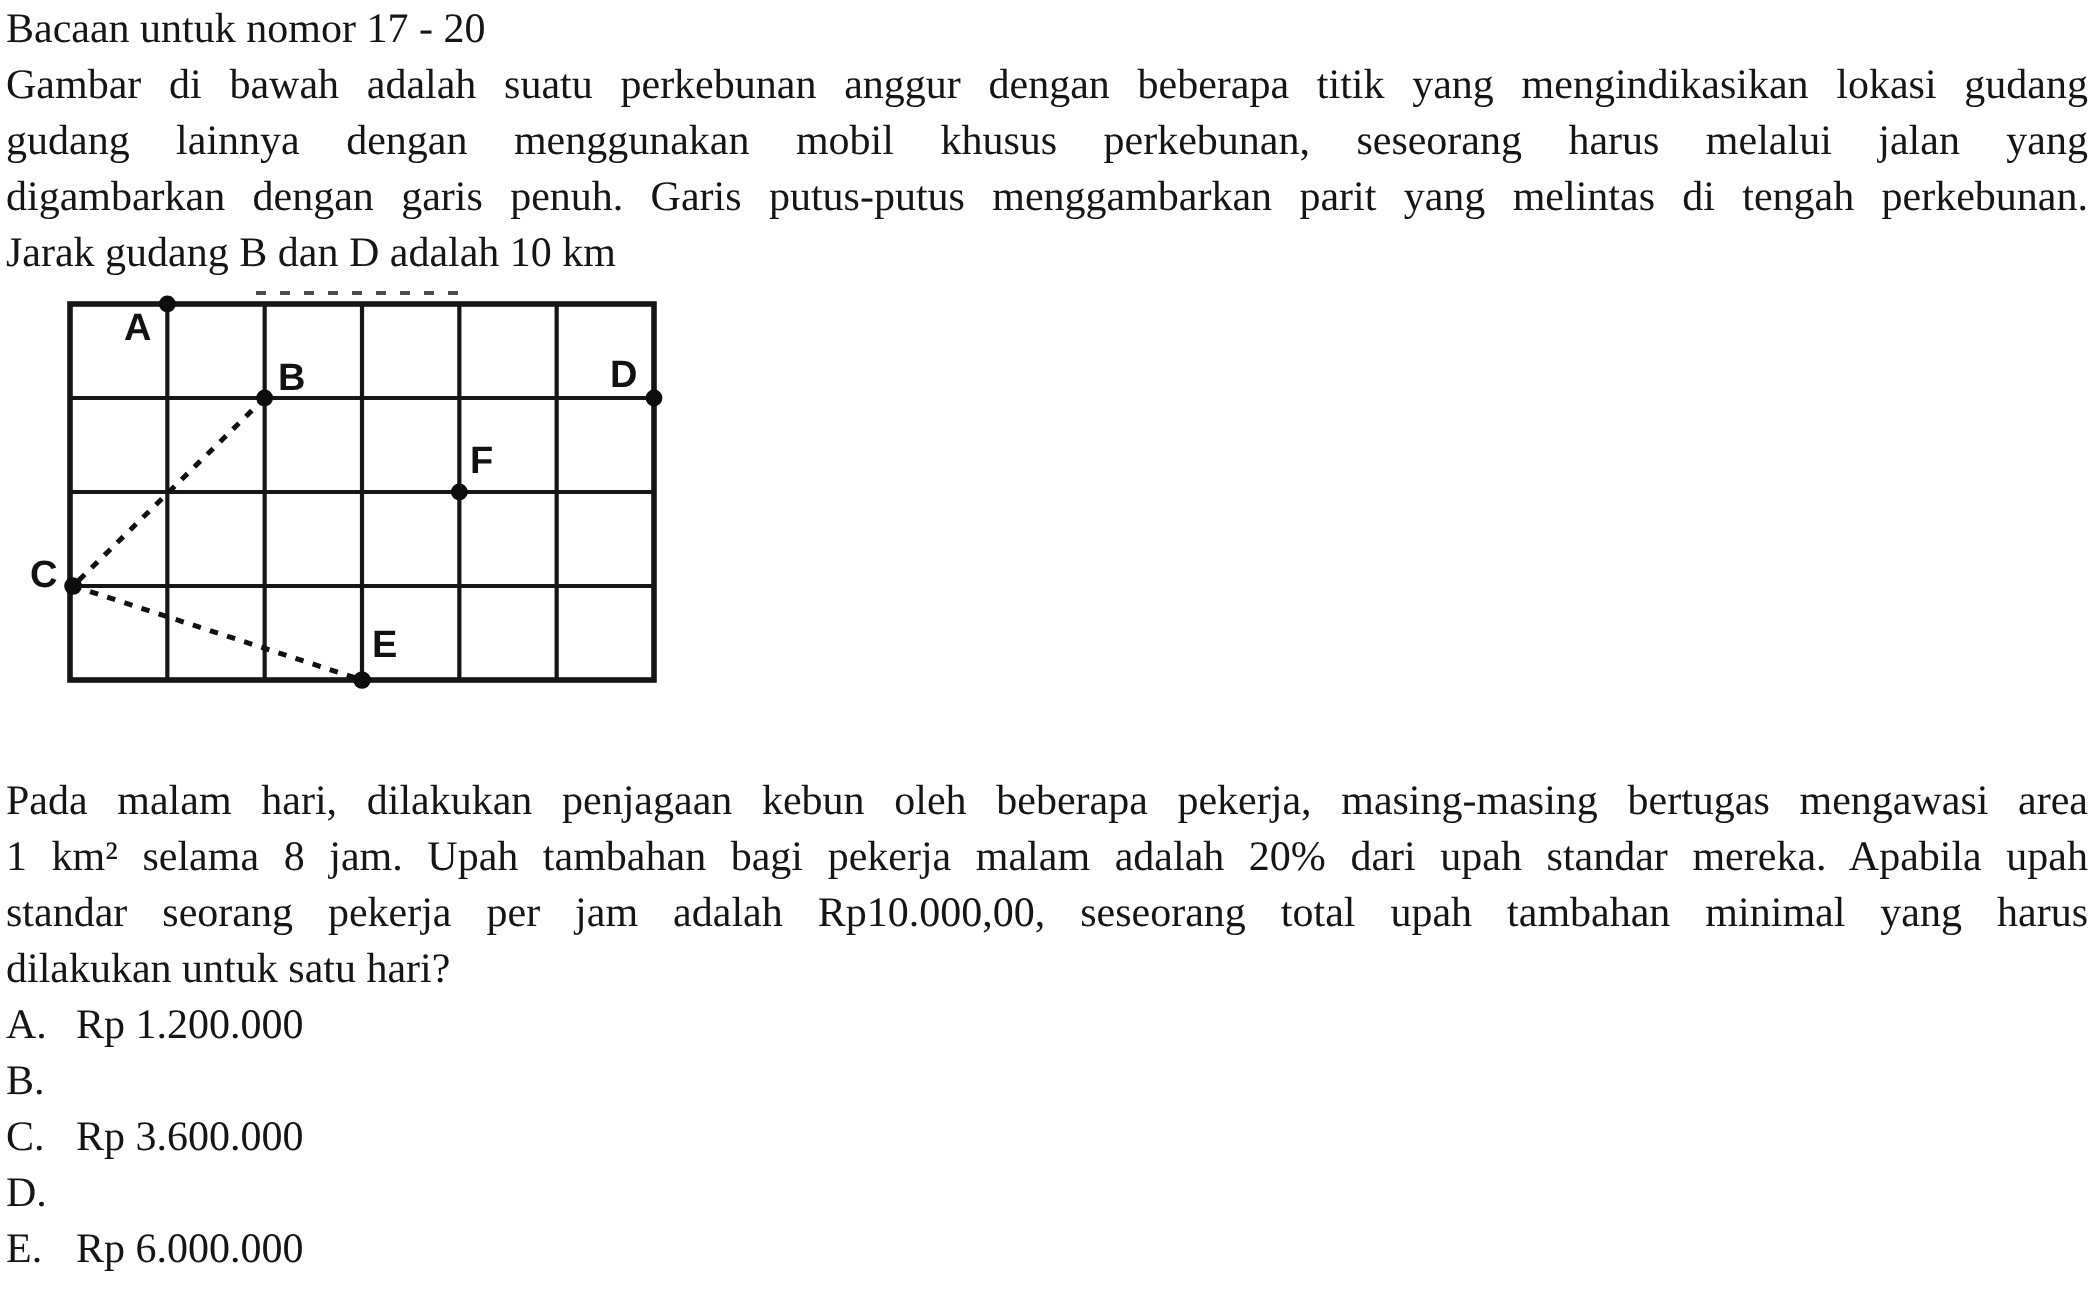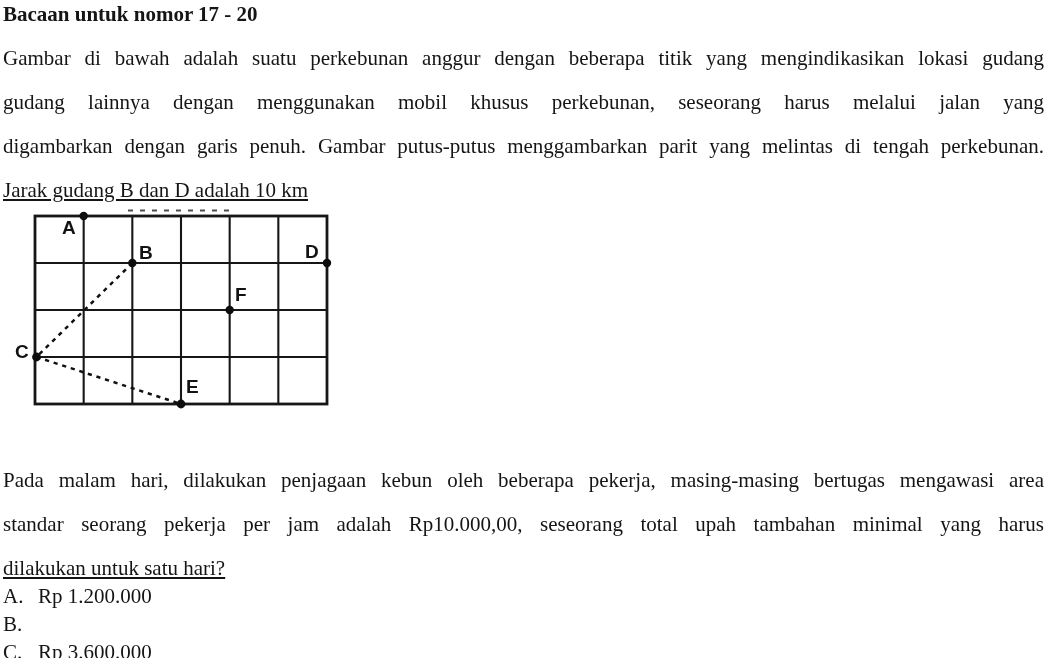--- a/index.html
+++ b/index.html
@@ -13,36 +13,34 @@
     overflow: hidden;
     color: #151515;
     font-family: "Liberation Serif", "DejaVu Serif", serif;
     font-size: 21px;
     line-height: 28px;
   }
   .page {
     padding: 0 5px 0 3px;
   }
   .heading {
-    font-weight: bold;
+    font-weight: normal;
     height: 28px;
     white-space: nowrap;
   }
   .para { margin: 0; }
   .jline {
     height: 28px;
     overflow: hidden;
     text-align: justify;
     text-align-last: justify;
-    margin-top: 16px;
   }
   .jline.lastline {
     text-align: center;
     text-align-last: left;
-    text-decoration: underline;
   }
   .diagram-wrap {
     position: relative;
     left: -3px;
     height: 246px;
     width: 360px;
   }
   .diagram-wrap svg { display: block; }
   .grid-line { stroke: #161616; stroke-width: 2.1; }
   .grid-border { fill: none; stroke: #161616; stroke-width: 2.8; }
@@ -69,21 +67,21 @@
 </head>
 <body>
 
 <div class="page">
 
   <div class="heading">Bacaan untuk nomor 17 - 20</div>
 
   <div class="para">
     <div class="jline">Gambar di bawah adalah suatu perkebunan anggur dengan beberapa titik yang mengindikasikan lokasi gudang</div>
     <div class="jline">gudang lainnya dengan menggunakan mobil khusus perkebunan, seseorang harus melalui jalan yang</div>
-    <div class="jline">digambarkan dengan garis penuh. Gambar putus-putus menggambarkan parit yang melintas di tengah perkebunan.</div>
+    <div class="jline">digambarkan dengan garis penuh. Garis putus-putus menggambarkan parit yang melintas di tengah perkebunan.</div>
     <div class="jline lastline">Jarak gudang B dan D adalah 10 km</div>
   </div>
 
   <div class="diagram-wrap">
     <svg width="360" height="224" viewBox="0 0 360 224">
 
       <line class="artifact" x1="128" y1="6.5" x2="236" y2="6.5"></line>
 
       <g>
         <line class="grid-line" x1="83.67" y1="12" x2="83.67" y2="200"></line>
@@ -118,20 +116,21 @@
         <text class="pt-label" x="15" y="153.5">C</text>
         <text class="pt-label" x="305" y="53.5">D</text>
         <text class="pt-label" x="186" y="188.5">E</text>
         <text class="pt-label" x="235" y="96.5">F</text>
       </g>
     </svg>
   </div>
 
   <div class="para">
     <div class="jline">Pada malam hari, dilakukan penjagaan kebun oleh beberapa pekerja, masing-masing bertugas mengawasi area</div>
+    <div class="jline">1 km² selama 8 jam. Upah tambahan bagi pekerja malam adalah 20% dari upah standar mereka. Apabila upah</div>
     <div class="jline">standar seorang pekerja per jam adalah Rp10.000,00, seseorang total upah tambahan minimal yang harus</div>
     <div class="jline lastline">dilakukan untuk satu hari?</div>
   </div>
 
   <div class="options">
     <div class="option-row">
       <span class="opt-letter">A.</span>
       <span class="opt-value">Rp 1.200.000</span>
     </div>
     <div class="option-row">

